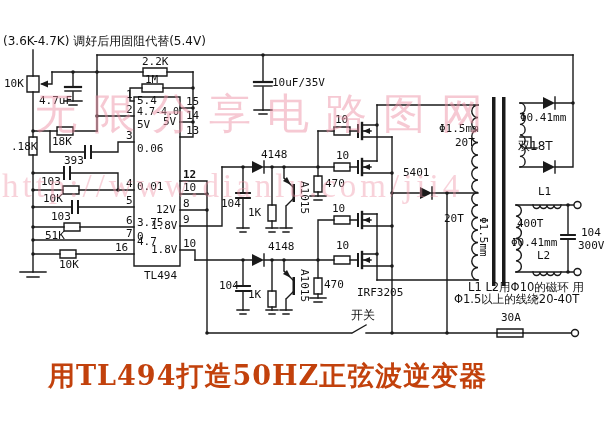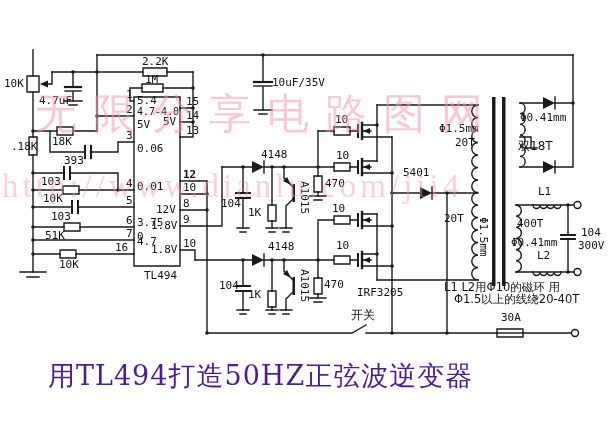--- a/index.html
+++ b/index.html
@@ -13,22 +13,22 @@
   .cn{font-family:"DejaVu Sans",sans-serif;font-size:12px;}
   .cn2{font-family:"DejaVu Sans",sans-serif;font-size:11.5px;}
   .rot{transform:rotate(90deg);transform-origin:0 0;}
   .wm1{font-family:"DejaVu Sans",sans-serif;font-size:42px;letter-spacing:16px;
        color:rgba(238,148,168,0.50);z-index:4;}
   .wm2{font-family:Liberation Serif, serif;font-size:33px;letter-spacing:4px;
        color:rgba(238,148,168,0.42);z-index:4;}
   .wm3{font-family:"DejaVu Sans",sans-serif;font-size:33px;letter-spacing:6px;
        color:rgba(238,148,168,0.42);z-index:4;}
   #title{position:absolute;left:48px;top:358px;z-index:2;
-         font-family:"DejaVu Serif",serif;font-size:27px;font-weight:normal;
-         letter-spacing:1px;color:#4c1d95;white-space:pre;}
+         font-family:"DejaVu Serif",serif;font-size:27px;font-weight:bold;
+         letter-spacing:1px;color:#c2410c;white-space:pre;}
   svg *{vector-effect:non-scaling-stroke;}
 </style>
 </head>
 <body>
 
 <div id="stage">
 
   <svg id="art" width="614" height="436" viewBox="0 0 614 436" fill="none" stroke="#1a1a1a" stroke-width="1.4" stroke-linecap="square">
 
     <g>
@@ -219,20 +219,21 @@
         <circle cx="284" cy="260" r="1.8"></circle>
       <circle cx="318" cy="260" r="1.8"></circle>
         <circle cx="377" cy="254" r="1.8"></circle>
         <circle cx="573" cy="103" r="1.8"></circle>
       <circle cx="568" cy="205" r="1.8"></circle>
         <circle cx="568" cy="272" r="1.8"></circle>
     </g>
   </svg>
 
   <div id="labels">
+      <span class="lb cn" style="left: 3px; top: 35px;">(3.6K-4.7K) 调好后用固阻代替(5.4V)</span>
       <span class="lb" style="left: 4px; top: 78px;">10K</span>
       <span class="lb" style="left: 39px; top: 95px;">4.7uF</span>
       <span class="lb" style="left: 142px; top: 56px;">2.2K</span>
       <span class="lb" style="left: 145px; top: 74px;">1M</span>
       <span class="lb" style="left: 272px; top: 77px;">10uF/35V</span>
       <span class="lb" style="left: 1px; top: 141px; margin-left: 10px;">.18K</span>
       <span class="lb" style="left: 52px; top: 136px;">18K</span>
       <span class="lb" style="left: 64px; top: 155px;">393</span>
       <span class="lb" style="left: 41px; top: 176px;">103</span>
       <span class="lb" style="left: 43px; top: 193px;">10K</span>
@@ -290,21 +291,21 @@
       <span class="lb" style="left: 444px; top: 213px;">20T</span>
       <span class="lb rot" style="left: 489px; top: 217px;">Φ1.5mm</span>
       <span class="lb" style="left: 520px; top: 112px;">Φ0.41mm</span>
       <span class="lb cn" style="left: 518px; top: 140px;">双18T</span>
       <span class="lb" style="left: 538px; top: 186px;">L1</span>
       <span class="lb" style="left: 517px; top: 218px; text-align: right;">400T</span>
       <span class="lb" style="left: 511px; top: 237px;">Φ0.41mm</span>
       <span class="lb" style="left: 581px; top: 227px;">104</span>
       <span class="lb" style="left: 578px; top: 240px;">300V</span>
       <span class="lb" style="left: 537px; top: 250px;">L2</span>
-      <span class="lb cn2" style="left: 444px; top: 281px;">L1 L2用Φ10的磁环 用</span>
+      <span class="lb cn2" style="left: 468px; top: 281px;">L1 L2用Φ10的磁环 用</span>
       <span class="lb cn2" style="left: 454px; top: 293px;">Φ1.5以上的线绕20-40T</span>
       <span class="lb" style="left: 501px; top: 312px;">30A</span>
       <span class="lb wm1" style="left: 35px; top: 92px;">无限分享电路图网</span>
       <span class="lb wm2" style="left: 2px; top: 169px;">http://www.dianlu.com/jii4</span>
     </div>
 
   <div id="title">用TL494打造50HZ正弦波逆变器</div>
 </div>
 
 </body></html>

